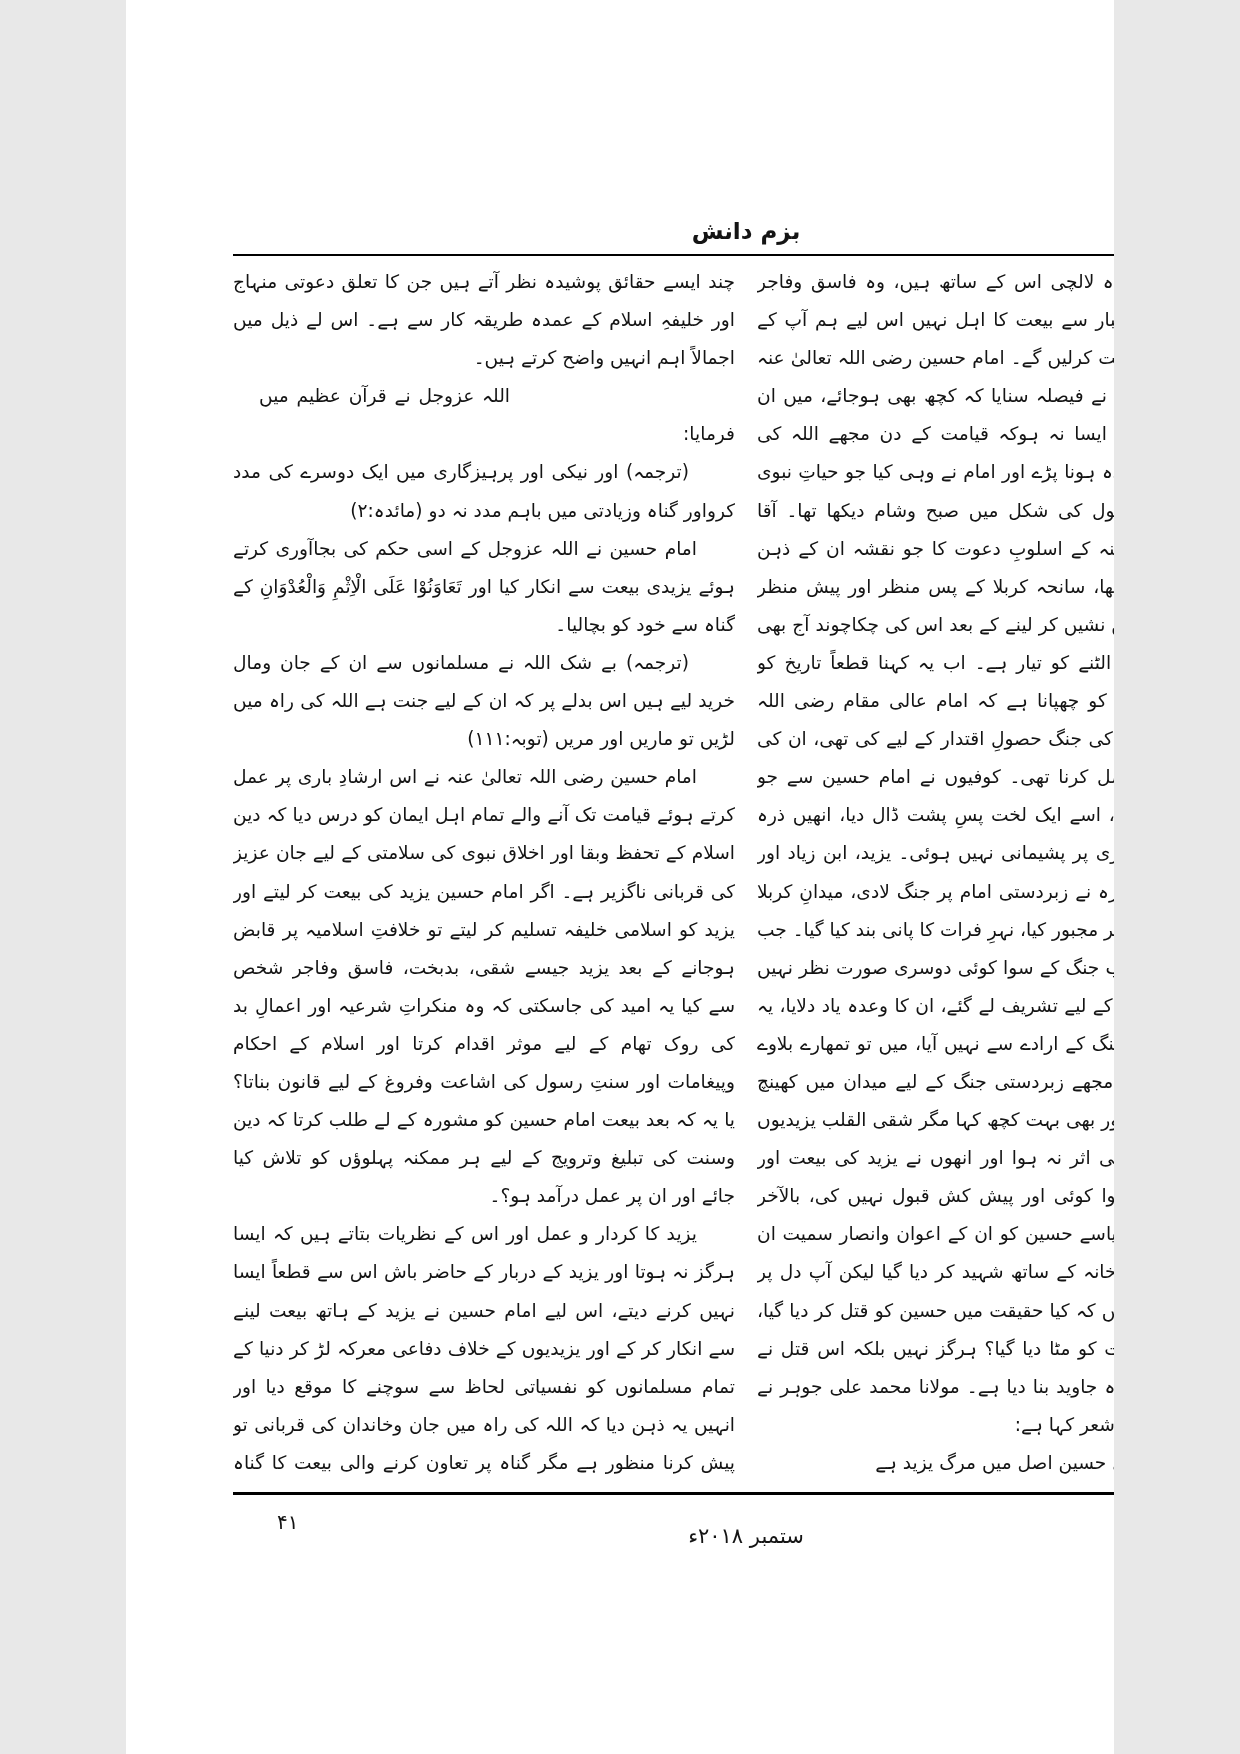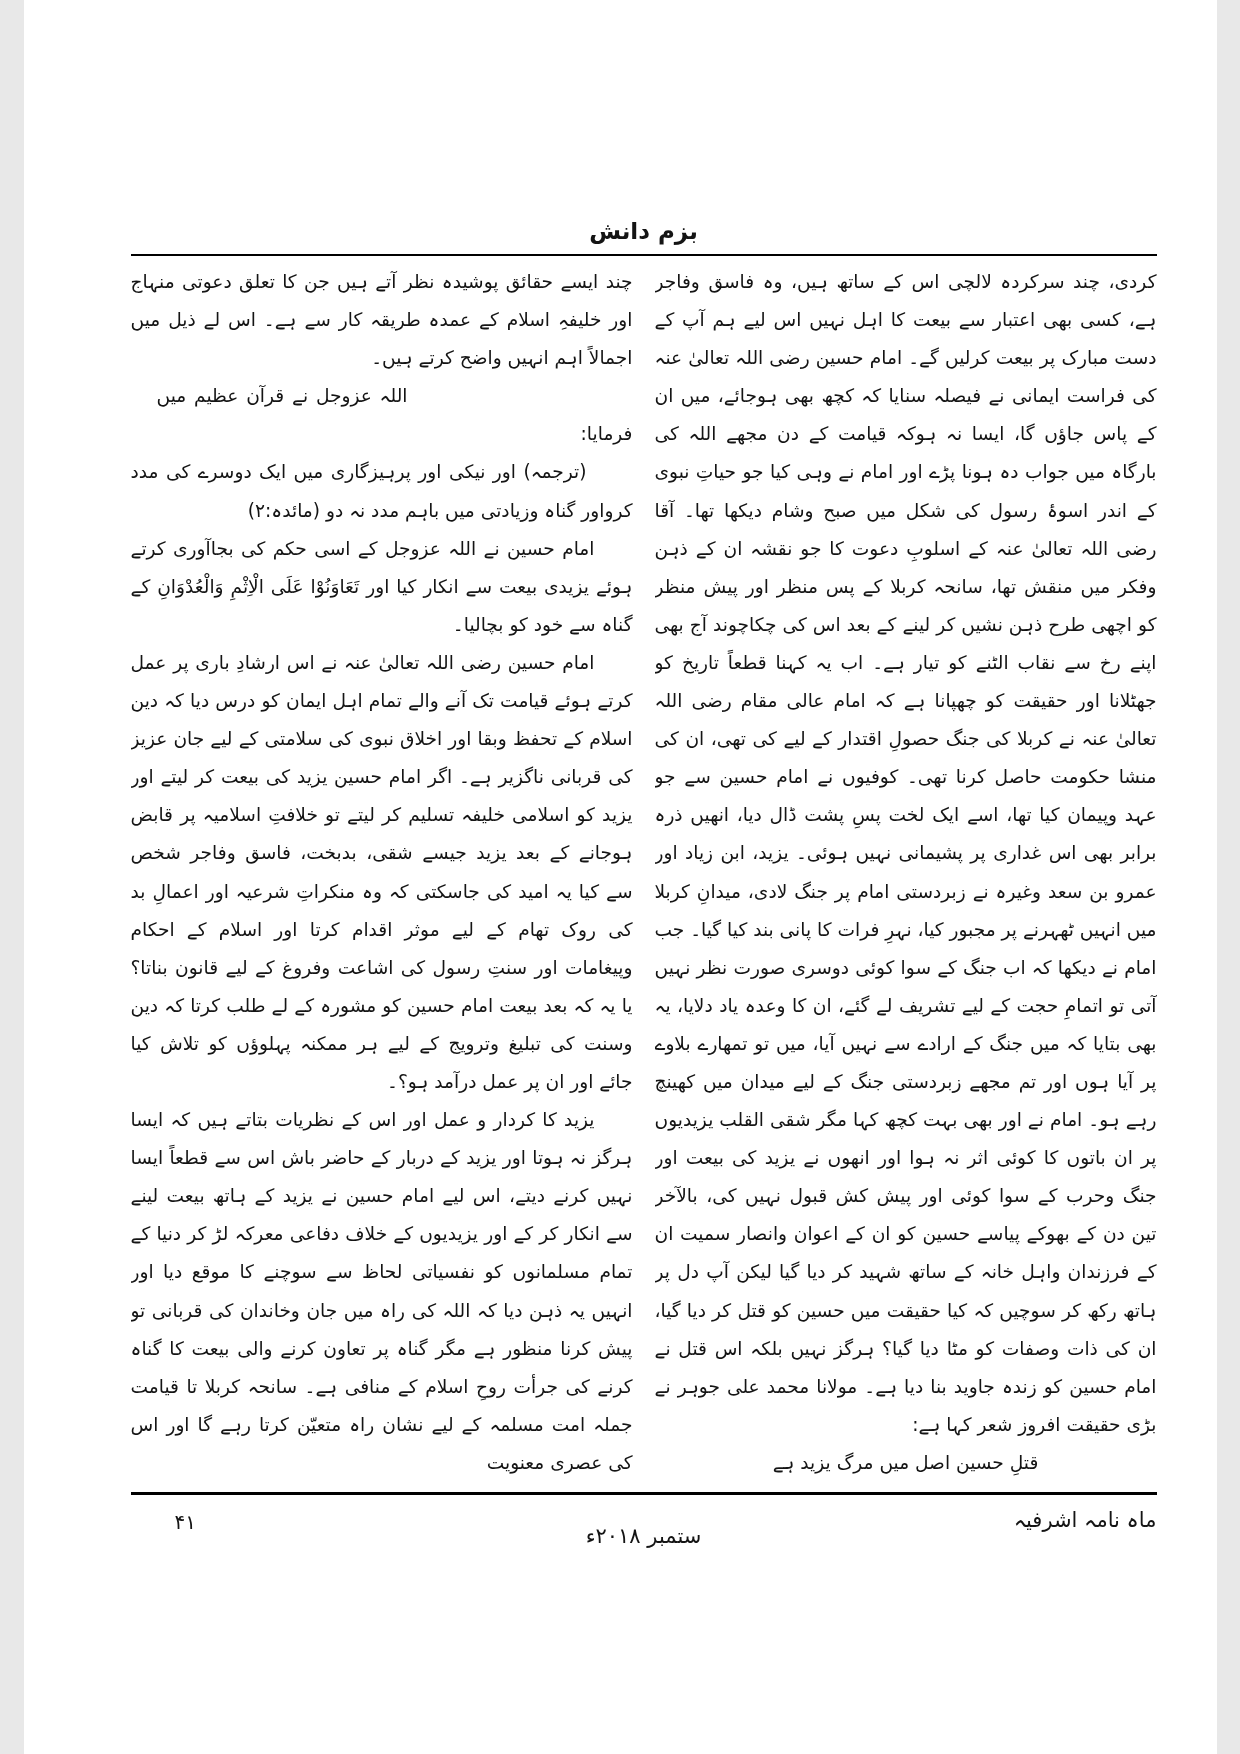--- a/index.html
+++ b/index.html
@@ -1,18 +1,18 @@
 <!DOCTYPE html>
 <html lang="ur" dir="rtl"><head>
 <meta charset="utf-8">
 <style>
   html,body{margin:0;padding:0;background:#e8e8e8;}
   .page{
     position:relative;
-    width:1193px;height:1754px;
+    width:988px;height:1754px;
     margin:0 auto;
     background:#ffffff;
     font-family:"DejaVu Sans",sans-serif;
     color:#141414;
     direction:rtl;
     overflow:hidden;
   }
   
   .masthead{
     position:absolute;top:218px;left:0;width:1240px;
@@ -68,20 +68,21 @@
       <div class="col right">
         <div class="block flow">کردی، چند سرکردہ لالچی اس کے ساتھ ہیں، وہ فاسق وفاجر ہے، کسی بھی اعتبار سے بیعت کا اہل نہیں اس لیے ہم آپ کے دست مبارک پر بیعت کرلیں گے۔ امام حسین رضی اللہ تعالیٰ عنہ کی فراست ایمانی نے فیصلہ سنایا کہ کچھ بھی ہوجائے، میں ان کے پاس جاؤں گا، ایسا نہ ہوکہ قیامت کے دن مجھے اللہ کی بارگاہ میں جواب دہ ہونا پڑے اور امام نے وہی کیا جو حیاتِ نبوی کے اندر اسوۂ رسول کی شکل میں صبح وشام دیکھا تھا۔ آقا رضی اللہ تعالیٰ عنہ کے اسلوبِ دعوت کا جو نقشہ ان کے ذہن وفکر میں منقش تھا، سانحہ کربلا کے پس منظر اور پیش منظر کو اچھی طرح ذہن نشیں کر لینے کے بعد اس کی چکاچوند آج بھی اپنے رخ سے نقاب الٹنے کو تیار ہے۔ اب یہ کہنا قطعاً تاریخ کو جھٹلانا اور حقیقت کو چھپانا ہے کہ امام عالی مقام رضی اللہ تعالیٰ عنہ نے کربلا کی جنگ حصولِ اقتدار کے لیے کی تھی، ان کی منشا حکومت حاصل کرنا تھی۔ کوفیوں نے امام حسین سے جو عہد وپیمان کیا تھا، اسے ایک لخت پسِ پشت ڈال دیا، انھیں ذرہ برابر بھی اس غداری پر پشیمانی نہیں ہوئی۔ یزید، ابن زیاد اور عمرو بن سعد وغیرہ نے زبردستی امام پر جنگ لادی، میدانِ کربلا میں انہیں ٹھہرنے پر مجبور کیا، نہرِ فرات کا پانی بند کیا گیا۔ جب امام نے دیکھا کہ اب جنگ کے سوا کوئی دوسری صورت نظر نہیں آتی تو اتمامِ حجت کے لیے تشریف لے گئے، ان کا وعدہ یاد دلایا، یہ بھی بتایا کہ میں جنگ کے ارادے سے نہیں آیا، میں تو تمھارے بلاوے پر آیا ہوں اور تم مجھے زبردستی جنگ کے لیے میدان میں کھینچ رہے ہو۔ امام نے اور بھی بہت کچھ کہا مگر شقی القلب یزیدیوں پر ان باتوں کا کوئی اثر نہ ہوا اور انھوں نے یزید کی بیعت اور جنگ وحرب کے سوا کوئی اور پیش کش قبول نہیں کی، بالآخر تین دن کے بھوکے پیاسے حسین کو ان کے اعوان وانصار سمیت ان کے فرزندان واہل خانہ کے ساتھ شہید کر دیا گیا لیکن آپ دل پر ہاتھ رکھ کر سوچیں کہ کیا حقیقت میں حسین کو قتل کر دیا گیا، ان کی ذات وصفات کو مٹا دیا گیا؟ ہرگز نہیں بلکہ اس قتل نے امام حسین کو زندہ جاوید بنا دیا ہے۔ مولانا محمد علی جوہر نے بڑی حقیقت افروز شعر کہا ہے:</div>
         <div class="block verse1">قتلِ حسین اصل میں مرگ یزید ہے</div>
         <div class="block verse2">اسلام زندہ ہوتا ہے ہر کربلا کے بعد</div>
       </div>
       <div class="col left">
         <div class="block flow">چند ایسے حقائق پوشیدہ نظر آتے ہیں جن کا تعلق دعوتی منہاج اور خلیفہِ اسلام کے عمدہ طریقہ کار سے ہے۔ اس لے ذیل میں اجمالاً اہم انہیں واضح کرتے ہیں۔</div>
         <div class="block headline">اللہ عزوجل نے قرآن عظیم میں فرمایا:</div>
         <div class="block quote">(ترجمہ) اور نیکی اور پرہیزگاری میں ایک دوسرے کی مدد کرواور گناہ وزیادتی میں باہم مدد نہ دو (مائدہ:۲)</div>
         <div class="block indent">امام حسین نے اللہ عزوجل کے اسی حکم کی بجاآوری کرتے ہوئے یزیدی بیعت سے انکار کیا اور تَعَاوَنُوْا عَلَی الْاِثْمِ وَالْعُدْوَانِ کے گناہ سے خود کو بچالیا۔</div>
+        <div class="block quote">(ترجمہ) بے شک اللہ نے مسلمانوں سے ان کے جان ومال خرید لیے ہیں اس بدلے پر کہ ان کے لیے جنت ہے اللہ کی راہ میں لڑیں تو ماریں اور مریں (توبہ:۱۱۱)</div>
         <div class="block indent">امام حسین رضی اللہ تعالیٰ عنہ نے اس ارشادِ باری پر عمل کرتے ہوئے قیامت تک آنے والے تمام اہل ایمان کو درس دیا کہ دین اسلام کے تحفظ وبقا اور اخلاق نبوی کی سلامتی کے لیے جان عزیز کی قربانی ناگزیر ہے۔ اگر امام حسین یزید کی بیعت کر لیتے اور یزید کو اسلامی خلیفہ تسلیم کر لیتے تو خلافتِ اسلامیہ پر قابض ہوجانے کے بعد یزید جیسے شقی، بدبخت، فاسق وفاجر شخص سے کیا یہ امید کی جاسکتی کہ وہ منکراتِ شرعیہ اور اعمالِ بد کی روک تھام کے لیے موثر اقدام کرتا اور اسلام کے احکام وپیغامات اور سنتِ رسول کی اشاعت وفروغ کے لیے قانون بناتا؟ یا یہ کہ بعد بیعت امام حسین کو مشورہ کے لے طلب کرتا کہ دین وسنت کی تبلیغ وترویج کے لیے ہر ممکنہ پہلوؤں کو تلاش کیا جائے اور ان پر عمل درآمد ہو؟۔</div>
         <div class="block indent">یزید کا کردار و عمل اور اس کے نظریات بتاتے ہیں کہ ایسا ہرگز نہ ہوتا اور یزید کے دربار کے حاضر باش اس سے قطعاً ایسا نہیں کرنے دیتے، اس لیے امام حسین نے یزید کے ہاتھ بیعت لینے سے انکار کر کے اور یزیدیوں کے خلاف دفاعی معرکہ لڑ کر دنیا کے تمام مسلمانوں کو نفسیاتی لحاظ سے سوچنے کا موقع دیا اور انہیں یہ ذہن دیا کہ اللہ کی راہ میں جان وخاندان کی قربانی تو پیش کرنا منظور ہے مگر گناہ پر تعاون کرنے والی بیعت کا گناہ کرنے کی جرأت روحِ اسلام کے منافی ہے۔ سانحہ کربلا تا قیامت جملہ امت مسلمہ کے لیے نشان راہ متعیّن کرتا رہے گا اور اس کی عصری معنویت</div>
       </div>
     </div>
 
   <div class="foot-rule"></div>
 
   <div class="footer">
     <span class="mag">ماہ نامہ اشرفیہ</span>
     <span class="date">ستمبر ۲۰۱۸ء</span>

